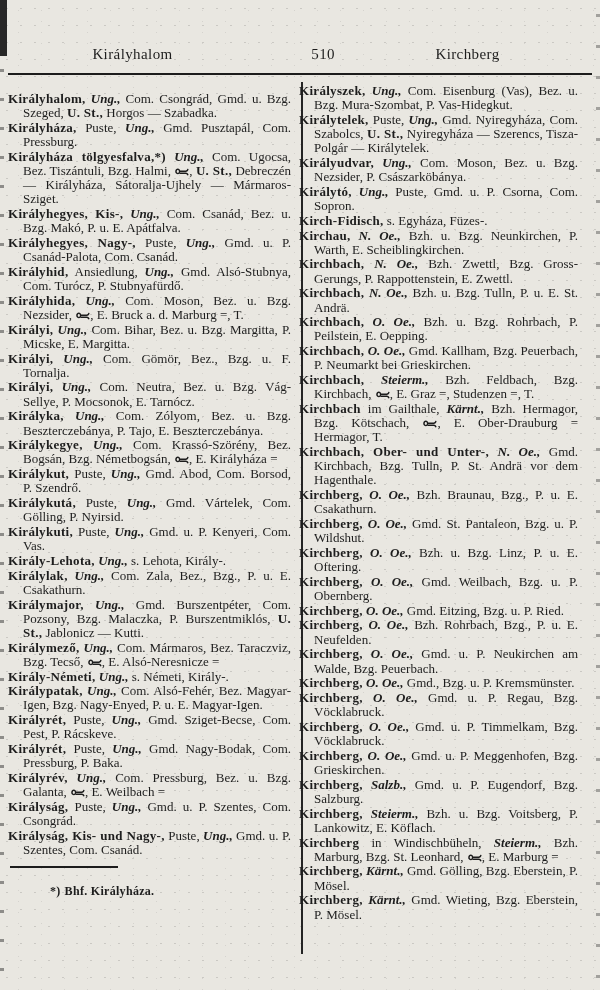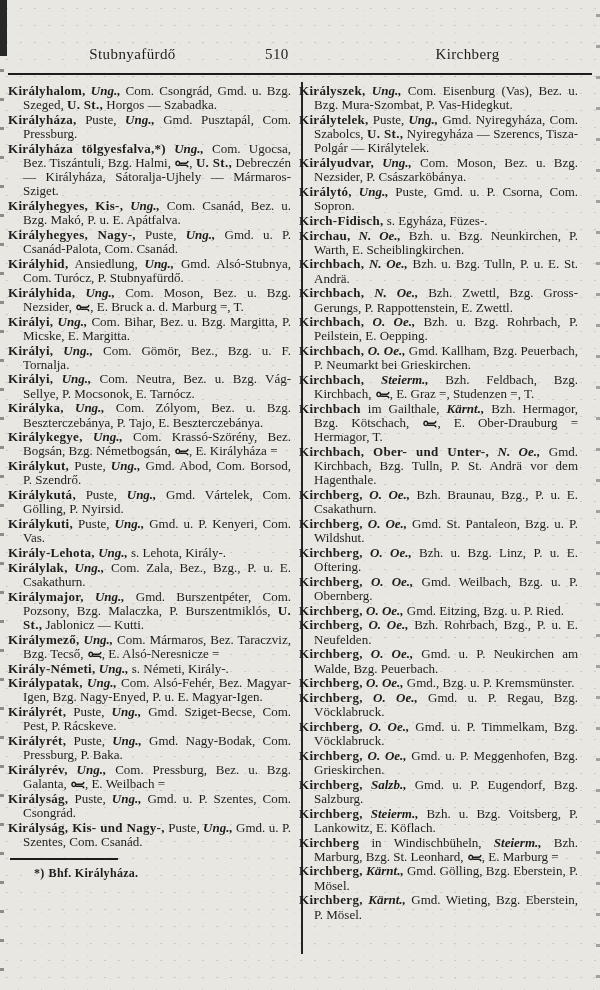--- a/index.html
+++ b/index.html
@@ -26,56 +26,56 @@
     background:repeating-linear-gradient(to bottom,transparent 0 9px,rgba(30,30,30,.45) 9px 12px,transparent 12px 29px);}
   .edge-right{position:absolute;right:0;top:0;bottom:0;width:4px;
     background:repeating-linear-gradient(to bottom,transparent 0 14px,rgba(30,30,30,.35) 14px 17px,transparent 17px 31px);}
 
   .running-head{
     position:absolute;top:46px;left:0;right:0;
     display:flex;align-items:baseline;
     font-size:15px;letter-spacing:.4px;
   }
   .running-head .side{flex:1;text-align:center;}
-  .running-head .num{width:70px;text-align:left;}
+  .running-head .num{width:70px;text-align:right;}
   .header-rule{position:absolute;top:73px;left:8px;right:8px;height:2px;background:#1c1c1c;}
 
   .columns{position:absolute;top:84px;left:8px;right:6px;}
   .col{width:287px;}
-  #col-left{position:absolute;left:0;top:0;padding-right:4px;box-sizing:border-box;font-family:Liberation Serif, serif;}
+  #col-left{position:absolute;left:0;top:8px;padding-right:4px;box-sizing:border-box;font-family:Liberation Serif, serif;}
   #col-right{position:absolute;left:285px;top:0;width:285px;padding-left:6px;box-sizing:border-box;}
   .divider{position:absolute;left:293px;top:-2px;width:2px;height:872px;background:#242424;}
 
   .entry{
     margin:0 0 .6px 0;
     padding-left:15px;text-indent:-15px;
     font-size:13px;line-height:14.15px;
     text-align:justify;
   }
   .entry .b{font-weight:bold;letter-spacing:.3px;}
   .entry .i{font-style:italic;font-weight:bold;}
   .entry .n{}
   .horn{display:inline-block;width:15px;height:9px;vertical-align:-1px;text-indent:0;}
   .horn svg{display:block;}
 
   .footnote-rule{width:108px;height:1.5px;background:#1c1c1c;margin:9px 0 6px 2px;}
-  .footnote{margin:0;padding-left:26px;font-size:12px;font-weight:bold;letter-spacing:.3px;}
+  .footnote{margin:16px;padding-left:26px;font-size:12px;font-weight:bold;letter-spacing:.3px;}
   .footnote .marker{margin-right:4px;}
 </style>
 </head>
 <body>
 
 <div>
   <div class="speckle"></div>
   <div class="corner-bar"></div>
   <div class="edge-left"></div>
   <div class="edge-right"></div>
 
   <div class="running-head">
-    <span class="side">Stubnyafürdő</span>
+    <span class="side">Királyhalom</span>
     <span class="num">510</span>
     <span class="side">Kirchberg</span>
   </div>
   <div class="header-rule"></div>
 
   <div class="columns">
     <section class="col" id="col-left">
         <p class="entry"><span class="b">Királyhalom,</span><span class="n"> </span><span class="i">Ung.,</span><span class="n"> Com. Csongrád, Gmd. u. Bzg. Szeged, </span><span class="b">U. St.,</span><span class="n"> Horgos — Szabadka.</span></p>
         <p class="entry"><span class="b">Királyháza,</span><span class="n"> Puste, </span><span class="i">Ung.,</span><span class="n"> Gmd. Pusztapál, Com. Pressburg.</span></p>
         <p class="entry"><span class="b">Királyháza tölgyesfalva,*)</span><span class="n"> </span><span class="i">Ung.,</span><span class="n"> Com. Ugocsa, Bez. Tiszántuli, Bzg. Halmi, </span><span class="horn"><svg width="15" height="9" viewBox="0 0 15 9" aria-hidden="true">
@@ -126,22 +126,22 @@
         <p class="footnote"><span class="marker">*)</span><span>Bhf. Királyháza.</span></p>
       </section>
     <div class="divider"></div>
     <section class="col" id="col-right">
         <p class="entry"><span class="b">Királyszek,</span><span class="n"> </span><span class="i">Ung.,</span><span class="n"> Com. Eisenburg (Vas), Bez. u. Bzg. Mura-Szombat, P. Vas-Hidegkut.</span></p>
         <p class="entry"><span class="b">Királytelek,</span><span class="n"> Puste, </span><span class="i">Ung.,</span><span class="n"> Gmd. Nyiregyháza, Com. Szabolcs, </span><span class="b">U. St.,</span><span class="n"> Nyiregyháza — Szerencs, Tisza-Polgár — Királytelek.</span></p>
         <p class="entry"><span class="b">Királyudvar,</span><span class="n"> </span><span class="i">Ung.,</span><span class="n"> Com. Moson, Bez. u. Bzg. Nezsider, P. Császarköbánya.</span></p>
         <p class="entry"><span class="b">Királytó,</span><span class="n"> </span><span class="i">Ung.,</span><span class="n"> Puste, Gmd. u. P. Csorna, Com. Sopron.</span></p>
         <p class="entry"><span class="b">Kirch-Fidisch,</span><span class="n"> s. Egyháza, Füzes-.</span></p>
         <p class="entry"><span class="b">Kirchau,</span><span class="n"> </span><span class="i">N. Oe.,</span><span class="n"> Bzh. u. Bzg. Neunkirchen, P. Warth, E. Scheiblingkirchen.</span></p>
+        <p class="entry"><span class="b">Kirchbach,</span><span class="n"> </span><span class="i">N. Oe.,</span><span class="n"> Bzh. Zwettl, Bzg. Gross-Gerungs, P. Rappottenstein, E. Zwettl.</span></p>
         <p class="entry"><span class="b">Kirchbach,</span><span class="n"> </span><span class="i">N. Oe.,</span><span class="n"> Bzh. u. Bzg. Tulln, P. u. E. St. Andrä.</span></p>
-        <p class="entry"><span class="b">Kirchbach,</span><span class="n"> </span><span class="i">N. Oe.,</span><span class="n"> Bzh. Zwettl, Bzg. Gross-Gerungs, P. Rappottenstein, E. Zwettl.</span></p>
         <p class="entry"><span class="b">Kirchbach,</span><span class="n"> </span><span class="i">O. Oe.,</span><span class="n"> Bzh. u. Bzg. Rohrbach, P. Peilstein, E. Oepping.</span></p>
         <p class="entry"><span class="b">Kirchbach,</span><span class="n"> </span><span class="i">O. Oe.,</span><span class="n"> Gmd. Kallham, Bzg. Peuerbach, P. Neumarkt bei Grieskirchen.</span></p>
         <p class="entry"><span class="b">Kirchbach,</span><span class="n"> </span><span class="i">Steierm.,</span><span class="n"> Bzh. Feldbach, Bzg. Kirchbach, </span><span class="horn"><svg width="15" height="9" viewBox="0 0 15 9" aria-hidden="true">
               <path d="M1.2 4.5c0-1.8 1.3-2.9 2.6-2.9 1.3 0 2.4 1 2.4 2.7S5.2 7.3 3.9 7.3 1.2 6.3 1.2 4.5zm1.5 0c0 .9.6 1.4 1.2 1.4.7 0 1-.6 1-1.4 0-.9-.4-1.5-1.1-1.5-.6 0-1.1.6-1.1 1.5z" fill="#1d1d1d"></path>
               <path d="M5.4 3.4h6.3c.8 0 1.4-.6 1.6-1.6l1.3.3c-.2 1.8-1.4 2.9-2.9 2.9H5.4z" fill="#1d1d1d"></path>
               <path d="M5.4 5.6h6.3c1.5 0 2.7.9 2.9 2.5l-1.3.4c-.2-.9-.8-1.5-1.6-1.5H5.4z" fill="#1d1d1d"></path>
             </svg></span><span class="n">, E. Graz =, Studenzen =, T.</span></p>
         <p class="entry"><span class="b">Kirchbach</span><span class="n"> im Gailthale, </span><span class="i">Kärnt.,</span><span class="n"> Bzh. Hermagor, Bzg. Kötschach, </span><span class="horn"><svg width="15" height="9" viewBox="0 0 15 9" aria-hidden="true">
               <path d="M1.2 4.5c0-1.8 1.3-2.9 2.6-2.9 1.3 0 2.4 1 2.4 2.7S5.2 7.3 3.9 7.3 1.2 6.3 1.2 4.5zm1.5 0c0 .9.6 1.4 1.2 1.4.7 0 1-.6 1-1.4 0-.9-.4-1.5-1.1-1.5-.6 0-1.1.6-1.1 1.5z" fill="#1d1d1d"></path>
               <path d="M5.4 3.4h6.3c.8 0 1.4-.6 1.6-1.6l1.3.3c-.2 1.8-1.4 2.9-2.9 2.9H5.4z" fill="#1d1d1d"></path>

